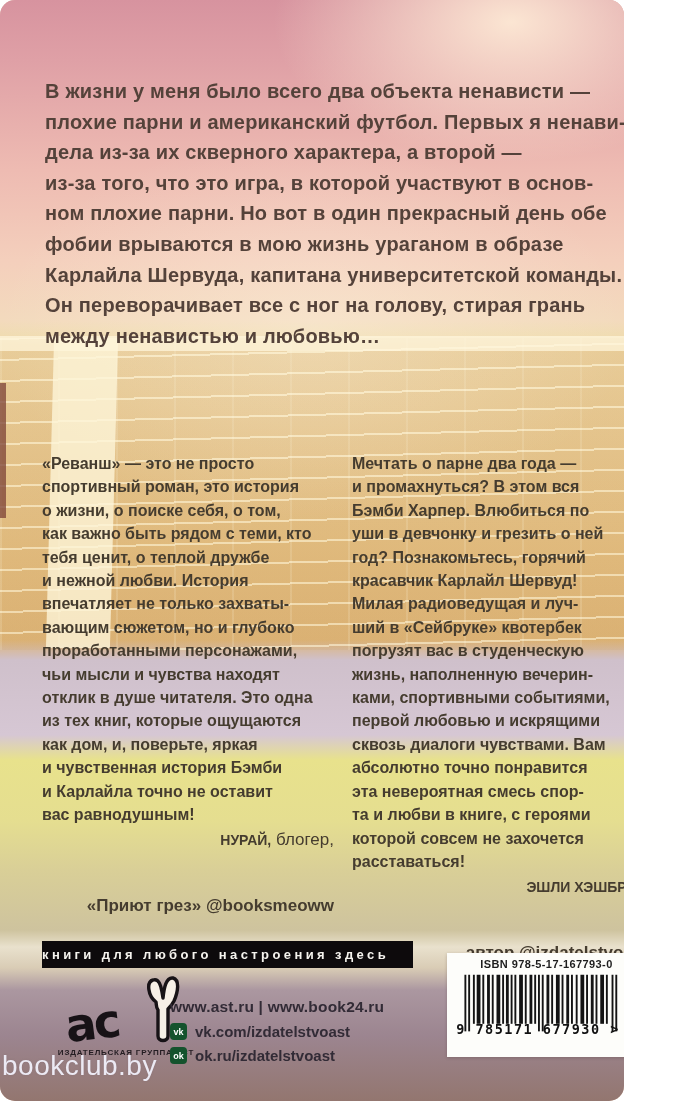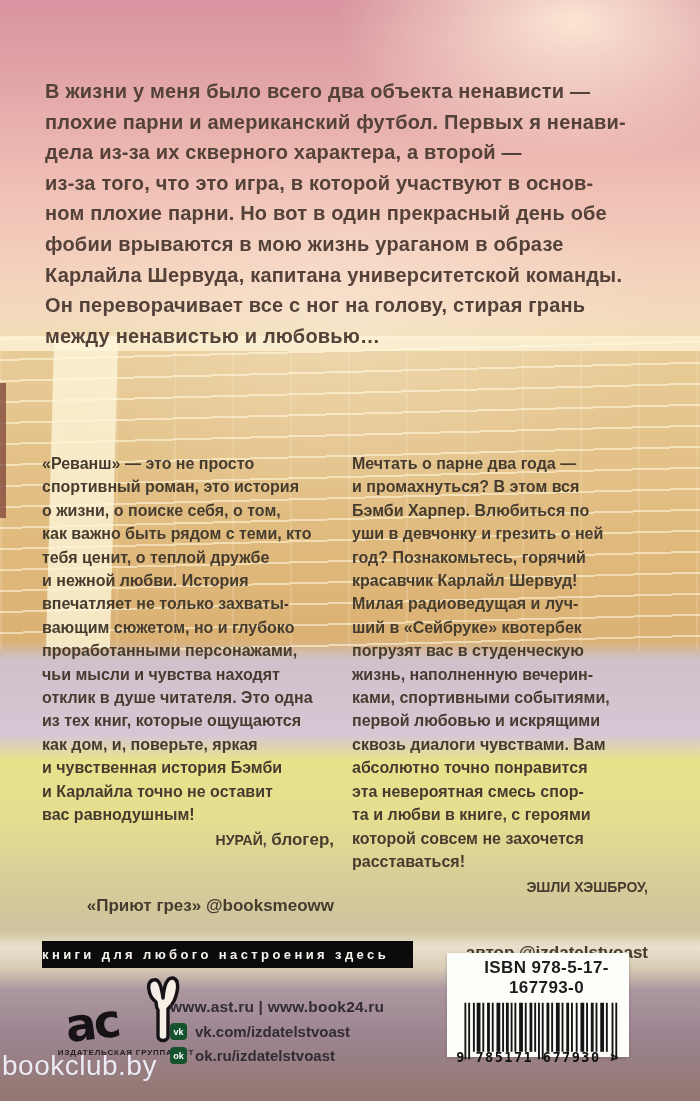--- a/index.html
+++ b/index.html
@@ -1,17 +1,17 @@
 <!DOCTYPE html>
 <html><head>
 <meta charset="utf-8">
 <style>
   html,body{margin:0;padding:0;}
   body{width:700px;height:1101px;overflow:hidden;font-family:"Liberation Sans",sans-serif;}
-  .canvas{position:relative;width:700px;height:1101px;overflow:hidden;background:#e9c9b4;}
+  .canvas{position:relative;width:624px;height:1101px;overflow:hidden;background:#e9c9b4;border-radius:15px;}
 
   
   .bg-base{position:absolute;inset:0;
     background:linear-gradient(180deg,
       #d7939f 0px,#dfa0a6 60px,#eebbb2 170px,#f4cfbc 260px,
       #f3dabd 320px,#f0dcb2 335px,#ecd2a0 345px,#e2bc7f 560px,
       #ddb477 640px,#cfc0cb 660px,#d6c7d4 735px,#e8e28c 760px,
       #e5de90 820px,#d9cf97 870px,#cec39e 930px,#e9e1cd 947px,
       #d9ccb5 968px,#ab97a0 990px,#9c8590 1035px,#93766f 1101px);}
   .bg-glow{position:absolute;inset:0;
@@ -31,42 +31,42 @@
   .col{position:absolute;top:452px;width:302px;white-space:pre-line;
     font-size:16px;line-height:23.4px;font-weight:700;color:#453c2f;}
   .col-left{left:42px;}
   .col-right{left:352px;}
 
   .sig{position:absolute;text-align:right;color:#453c2f;font-weight:700;}
   .sig-left{left:42px;top:827px;width:292px;}
   .sig-right{left:352px;top:874px;width:296px;}
   .sig-line1{font-size:17px;line-height:25px;}
   .sig .b{font-size:14px;font-weight:700;}
-  .sig .r{font-weight:700;}
+  .sig .r{font-weight:400;}
   .sig-line2{font-size:17px;line-height:25px;font-weight:600;margin-top:40px;}
 
   .ribbon{position:absolute;left:42px;top:941px;width:371px;height:27px;
     background:#0d0a0c;color:#f5f3ee;font-size:13px;font-weight:700;
     letter-spacing:3.4px;line-height:27px;padding-left:0;box-sizing:border-box;}
 
   .ast-logo{position:absolute;left:52px;top:972px;width:160px;height:80px;}
   .ast-label{position:absolute;left:46px;top:1048px;width:160px;text-align:center;
     font-size:8px;font-weight:700;letter-spacing:.8px;color:#241d22;}
 
   .links{position:absolute;left:170px;top:998px;color:#322b36;}
   .sites{font-size:15.5px;font-weight:700;letter-spacing:.2px;}
   .link-row{display:flex;align-items:center;gap:8px;margin-top:7px;font-size:15px;font-weight:600;}
   .link-row:first-of-type{margin-top:12px;}
   .sicon{display:inline-flex;width:17px;height:17px;border-radius:4px;background:#14532d;
     color:#fff;font-size:9px;font-weight:700;align-items:center;justify-content:center;flex:0 0 auto;}
   .brand-bold{font-weight:800;}
 
   .barcode-box{position:absolute;left:447px;top:953px;width:182px;height:104px;
     background:#fdfdfa;box-shadow:0 1px 3px rgba(60,40,40,.25);text-align:center;}
-  .isbn{font-size:17px;color:#1d1d1d;letter-spacing:.4px;margin-top:5px;font-weight:600;padding-left:17px;}
+  .isbn{font-size:11px;color:#1d1d1d;letter-spacing:.4px;margin-top:5px;font-weight:600;padding-left:17px;}
   .bars{display:block;margin:3px auto 0;}
   .digits{font-family:"DejaVu Sans Mono",monospace;font-size:13.5px;font-weight:700;
     color:#111;letter-spacing:1.5px;margin-top:-14px;position:relative;
     background:transparent;}
 
   .watermark{position:absolute;left:2px;top:1050px;font-size:28px;font-weight:400;
     color:#eceaf4;letter-spacing:.5px;text-shadow:0 0 2px rgba(120,100,110,.35);}
 </style>
 </head>
 <body>

